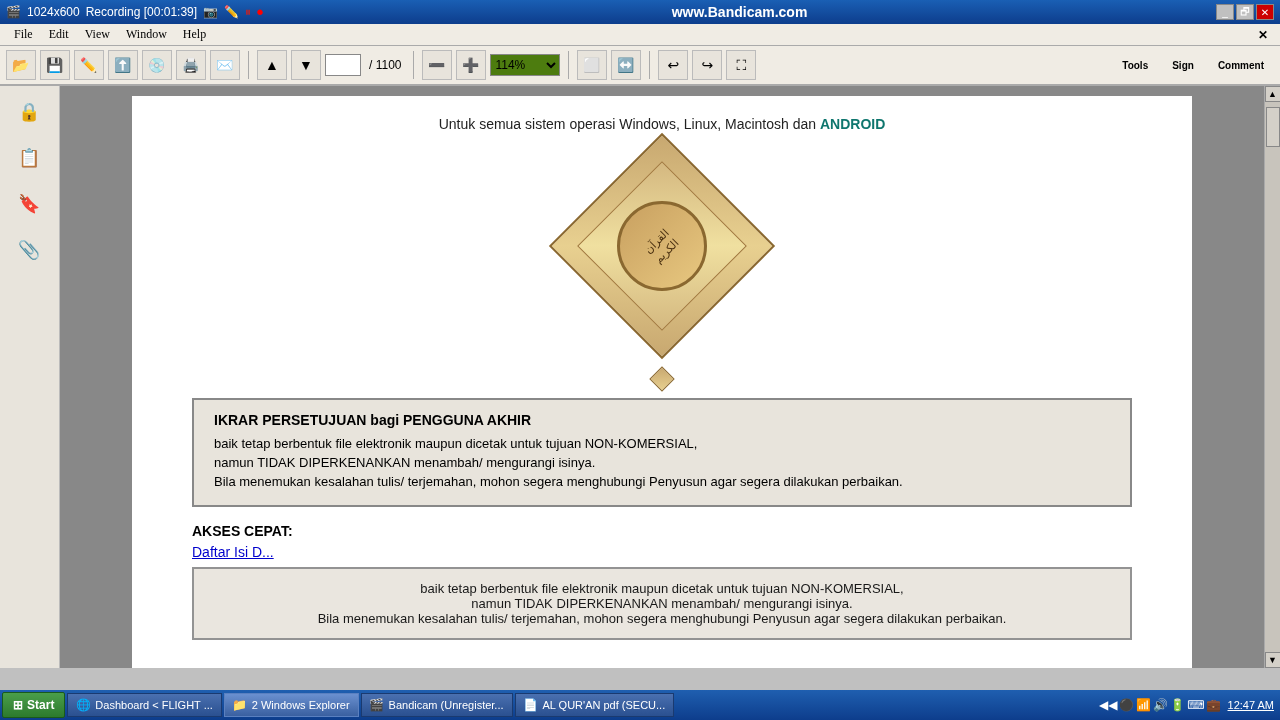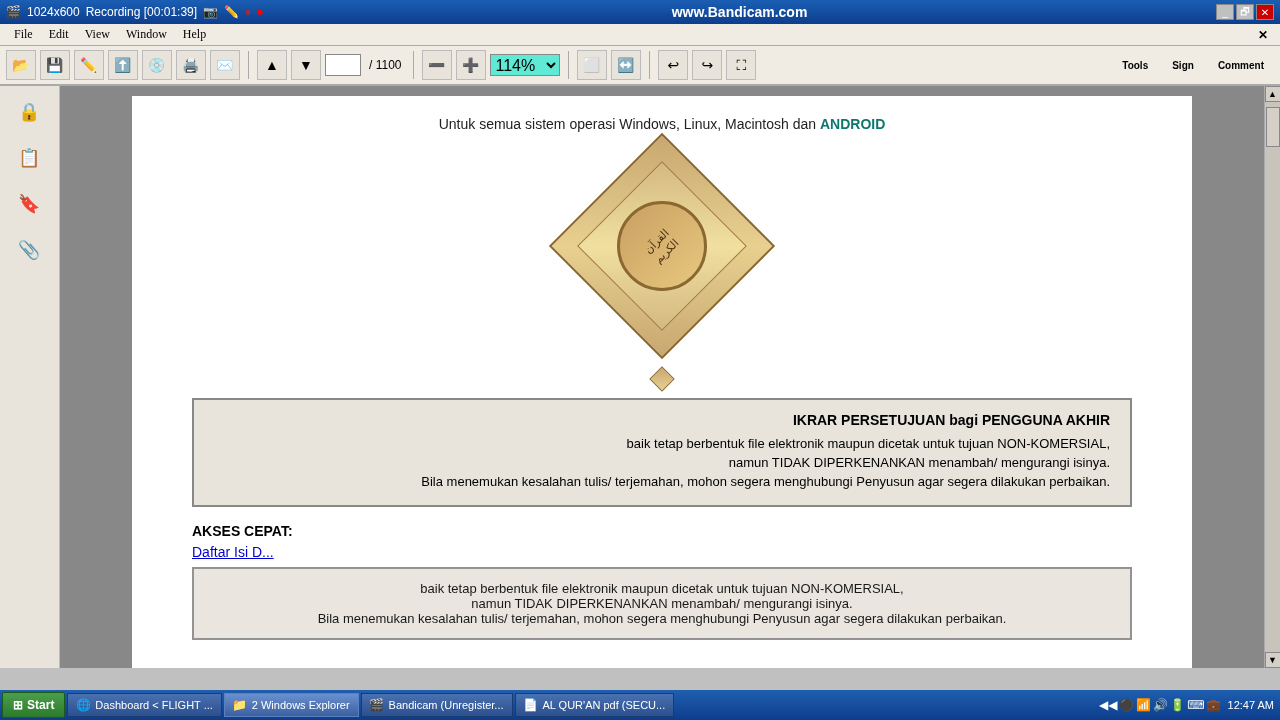--- a/index.html
+++ b/index.html
@@ -67,22 +67,22 @@
     .page-input {
       width: 36px; height: 22px;
       border: 1px solid #888;
       text-align: center;
       font-size: 12px;
     }
     .page-total { font-size: 12px; padding: 0 4px; }
     .zoom-select {
       width: 70px; height: 22px;
       border: 1px solid #888;
-      font-size: 16px;
-      background: #5eead4;
+      font-size: 12px;
+      background: #4d7c0f;
     }
     .tb-spacer { flex: 1; }
     .tb-label {
       font-size: 10px;
       font-weight: bold;
       padding: 0 10px;
       cursor: pointer;
       text-align: center;
     }
 
@@ -211,21 +211,21 @@
       width: 200px;
       height: 240px;
       margin: 0 auto 10px;
     }
 
     .agreement-box {
       border: 2px solid #888;
       background: #e8e4dc;
       padding: 12px 20px;
       margin: 10px 0;
-      text-align: right;
+      text-align: left;
       font-size: 13px;
     }
     .agreement-box .title {
       font-weight: bold;
       font-size: 14px;
       margin-bottom: 8px;
     }
     .agreement-box p { margin: 4px 0; }
 
     .akses-section { margin-top: 16px; }
@@ -298,21 +298,21 @@
     .taskbar-spacer { flex: 1; }
     .systray {
       display: flex;
       align-items: center;
       gap: 2px;
       padding: 0 4px;
       font-size: 10px;
       color: white;
     }
     .tray-icon { font-size: 12px; }
-    .clock { font-size: 11px; color: white; padding-left: 4px; }
+    .clock { font-size: 11px; color: white; padding-left: 4px; text-decoration: underline; }
   </style>
 </head>
 <body>
 
 <div class="title-bar">
   <div class="title-bar-left">
     <span>🎬</span>
     <span>1024x600</span>
     <span>Recording [00:01:39]</span>
     <span>📷</span>

